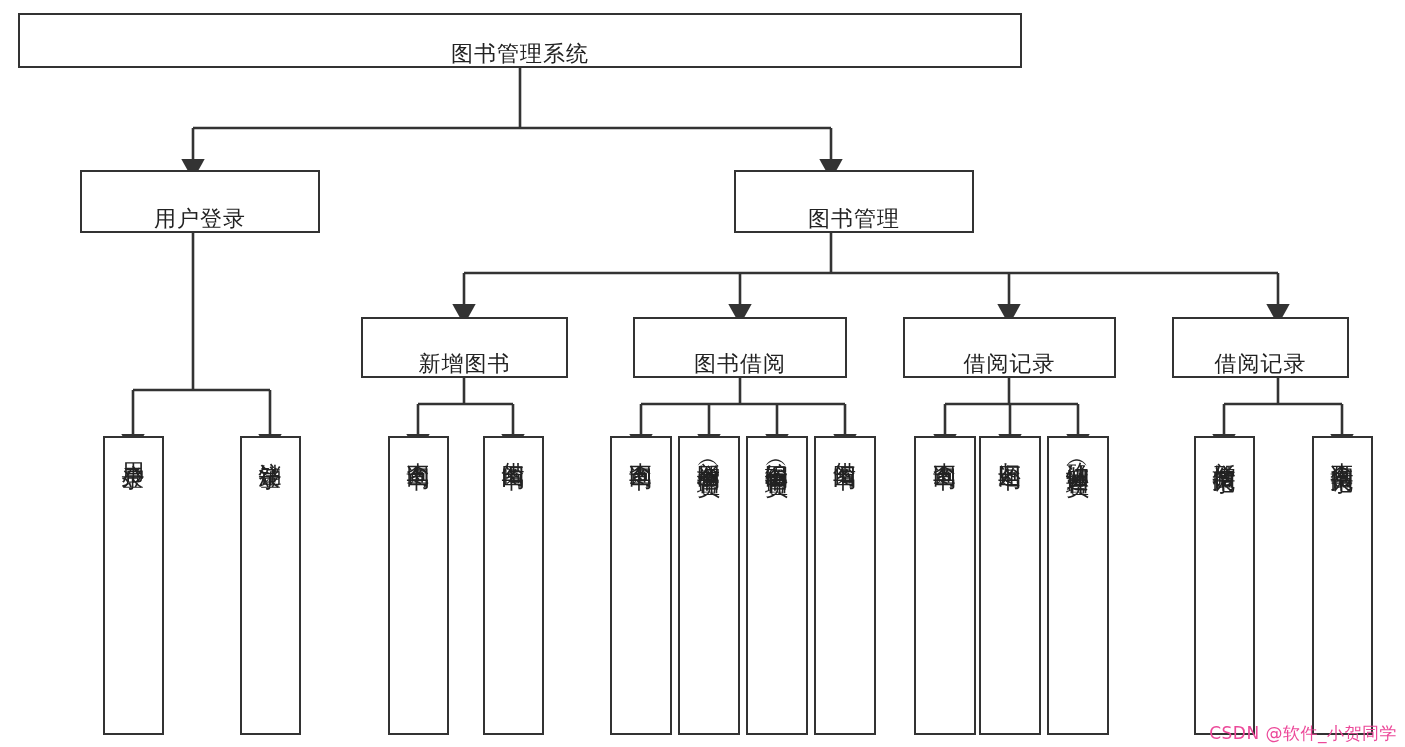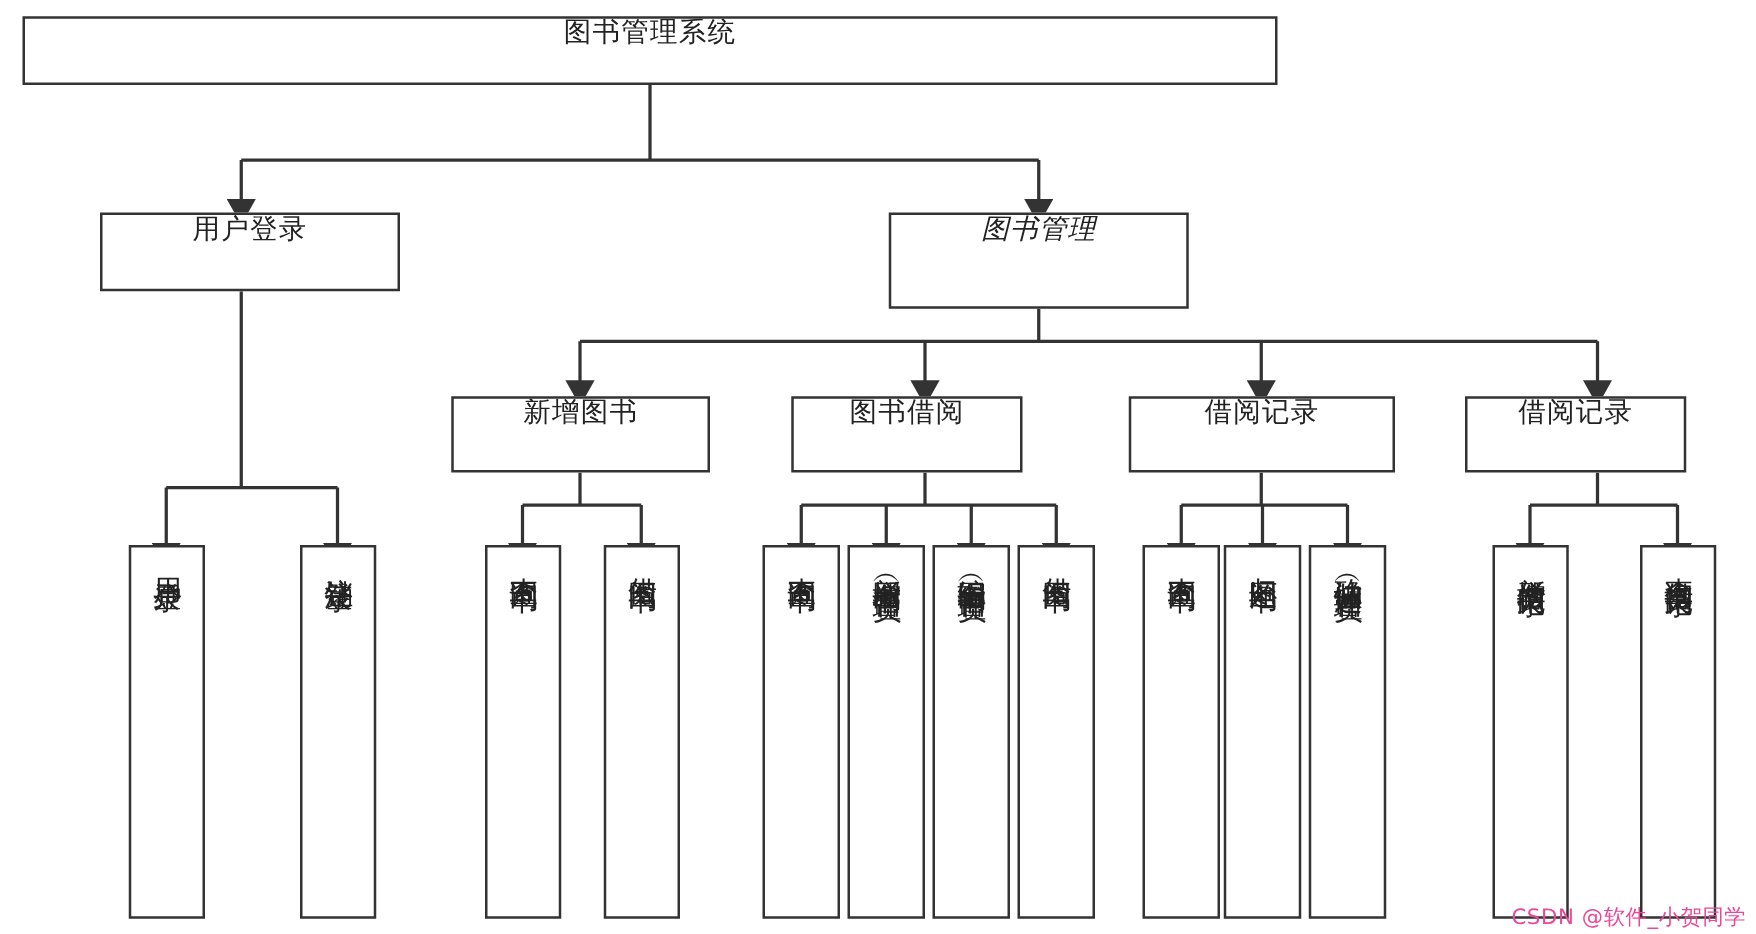--- a/index.html
+++ b/index.html
@@ -25,21 +25,21 @@
     width: 1405px;
     height: 747px;
     pointer-events: none;
   }
   .node {
     position: absolute;
     box-sizing: border-box;
     background: #ffffff;
     border: 2px solid #333333;
     display: flex;
-    align-items: flex-start;
+    align-items: flex-end;
     justify-content: center;
     overflow: hidden;
   }
   .node.horiz {
     flex-direction: row;
   }
   .node.horiz .node-label {
     font-size: 22px;
     color: #222222;
     line-height: 1.1;
@@ -128,28 +128,28 @@
     </g>
   </svg>
 
   <div class="node horiz node-root" style="left:18px; top:13px; width:1004px; height:55px;">
     <span class="node-label">图书管理系统</span>
   </div>
 
   <div class="node horiz" style="left:80px; top:170px; width:240px; height:63px;">
     <span class="node-label">用户登录</span>
   </div>
-  <div class="node horiz" style="left:711px; top:170px; width:240px; height:77px;font-style:italic;">
+  <div class="node horiz" style="left:734px; top:170px; width:240px; height:63px;">
     <span class="node-label">图书管理</span>
   </div>
 
   <div class="node horiz" style="left:361px; top:317px; width:207px; height:61px;">
     <span class="node-label">新增图书</span>
   </div>
-  <div class="node horiz" style="left:633px; top:317px; width:185px; height:61px;">
+  <div class="node horiz" style="left:633px; top:317px; width:214px; height:61px;">
     <span class="node-label">图书借阅</span>
   </div>
   <div class="node horiz" style="left:903px; top:317px; width:213px; height:61px;">
     <span class="node-label">借阅记录</span>
   </div>
   <div class="node horiz" style="left:1172px; top:317px; width:177px; height:61px;">
     <span class="node-label">借阅记录</span>
   </div>
 
   <div class="node vert" style="left:103px; top:436px; width:61px; height:299px;">

